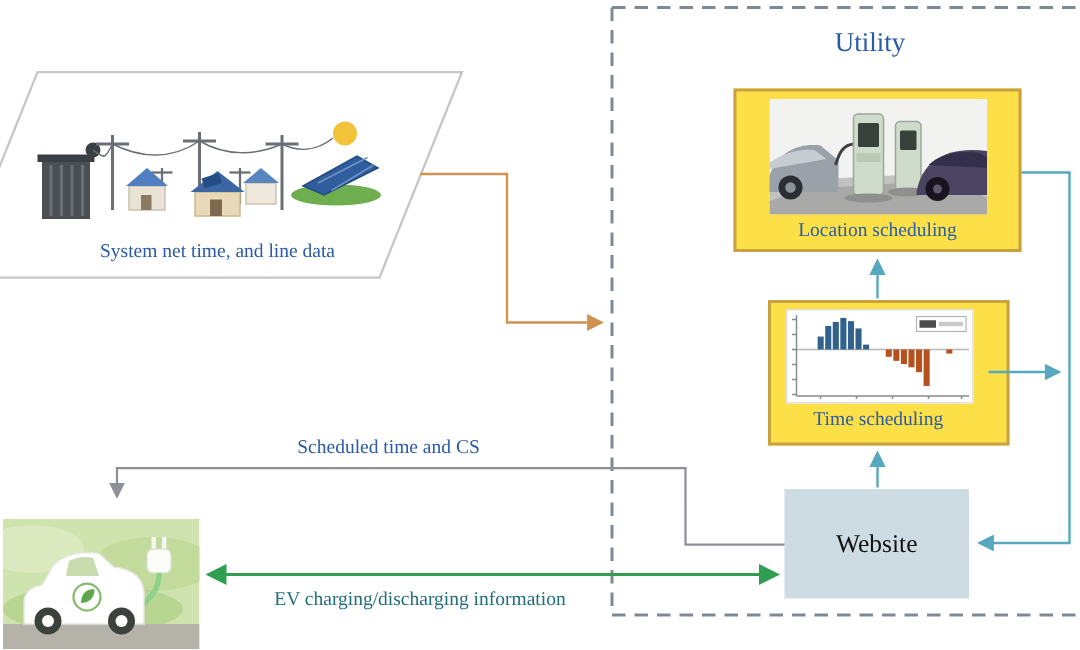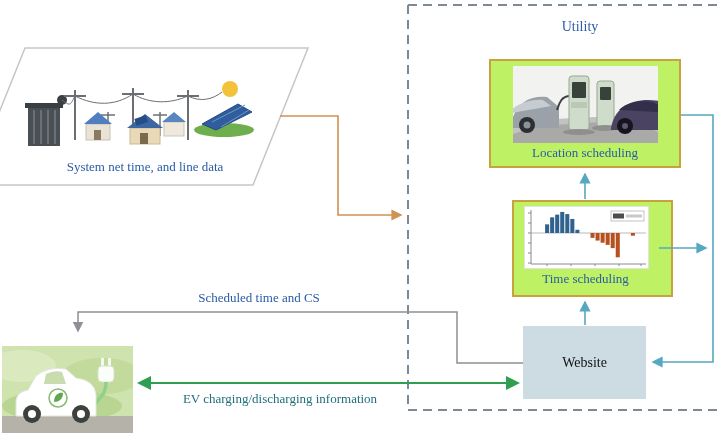--- a/index.html
+++ b/index.html
@@ -13,25 +13,25 @@
     --ev-label:#1f6f7b;
     --dash:#7d8a96;
   }
   html,body{margin:0;padding:0;background:#fff;}
   .canvas{
     position:relative;width:720px;height:433px;overflow:hidden;
     background:#fff;font-family:"Liberation Serif","DejaVu Serif",serif;
   }
   .lbl{position:absolute;text-align:center;color:var(--label-blue);font-size:13px;line-height:1.1;}
   .abs{position:absolute;}
-  .goldbox{position:absolute;border:2px solid var(--gold);background:#bef264;box-sizing:border-box;}
+  .goldbox{position:absolute;border:2px solid var(--gold);background:#fde047;box-sizing:border-box;}
   .website{
     position:absolute;left:523px;top:326px;width:123px;height:73px;
     background:var(--website-fill);display:flex;align-items:center;justify-content:center;
-    color:#111;font-size:14px;
+    color:#111;font-size:17px;
   }
   svg{display:block;}
   .overlay{position:absolute;left:0;top:0;pointer-events:none;}
   .stroke-teal{stroke:var(--teal);}
   .stroke-orange{stroke:var(--orange);}
   .stroke-gray{stroke:var(--grayline);}
   .stroke-green{stroke:var(--green);}
   .fill-teal{fill:var(--teal);}
   .fill-orange{fill:var(--orange);}
   .fill-gray{fill:var(--grayline);}
@@ -95,21 +95,21 @@
   </svg>
 
   <div class="lbl" style="left:30px;top:160px;width:230px;">System net time, and line data</div>
 
   <svg class="overlay" width="720" height="433" aria-hidden="true">
     <line class="dashline" x1="408" y1="5" x2="720" y2="5"></line>
     <line class="dashline" x1="408" y1="5" x2="408" y2="410"></line>
     <line class="dashline" x1="408" y1="410" x2="720" y2="410"></line>
   </svg>
 
-  <div class="lbl" style="left:500px;top:19px;width:160px;font-size:14px;">Utility</div>
+  <div class="lbl" style="left:500px;top:19px;width:160px;font-size:18px;">Utility</div>
 
   <div class="goldbox" style="left:489px;top:59px;width:192px;height:109px;">
     <svg class="abs" style="left:22px;top:5px;" width="145" height="77" aria-hidden="true">
       <rect x="0" y="0" width="145" height="77" fill="#f2f2f0"></rect>
       <polygon points="0,55 145,48 145,77 0,77" fill="#c2c2c0"></polygon>
       <polygon points="25,60 120,54 145,66 145,77 0,77 0,68" fill="#a9a9a7"></polygon>
 
       <path d="M-2,58 C2,38 16,29 34,31 L46,41 L46,62 L-2,62 Z" fill="#9aa1a9"></path>
       <path d="M-2,44 C8,36 20,33 30,34 L38,40 L-2,47 Z" fill="#c6ccd2"></path>
       <circle cx="14" cy="59" r="8" fill="#2b2e33"></circle>

